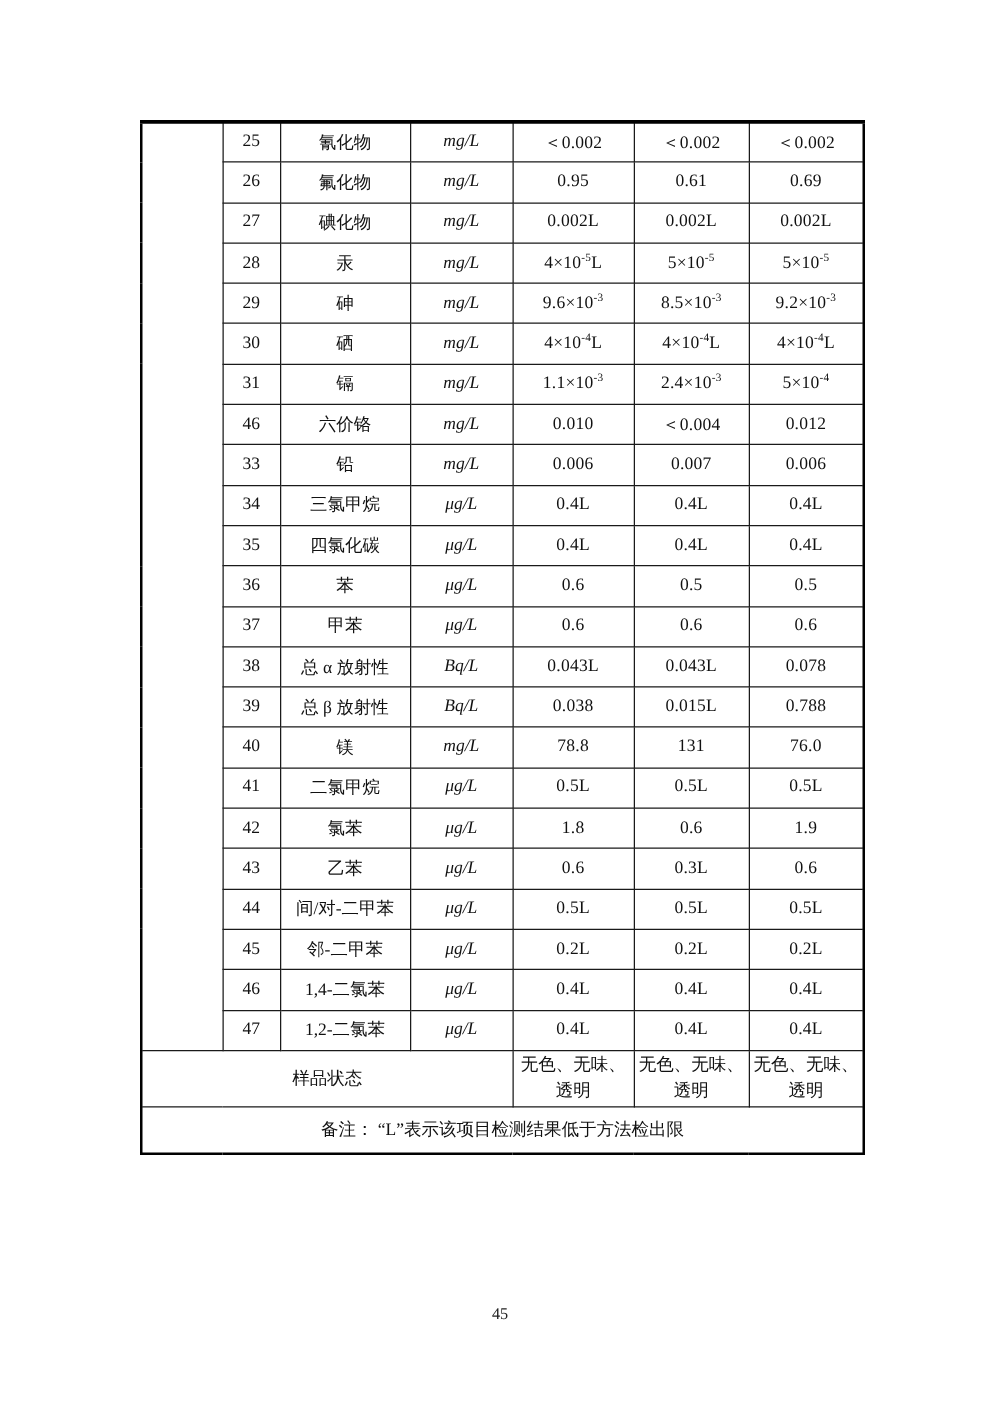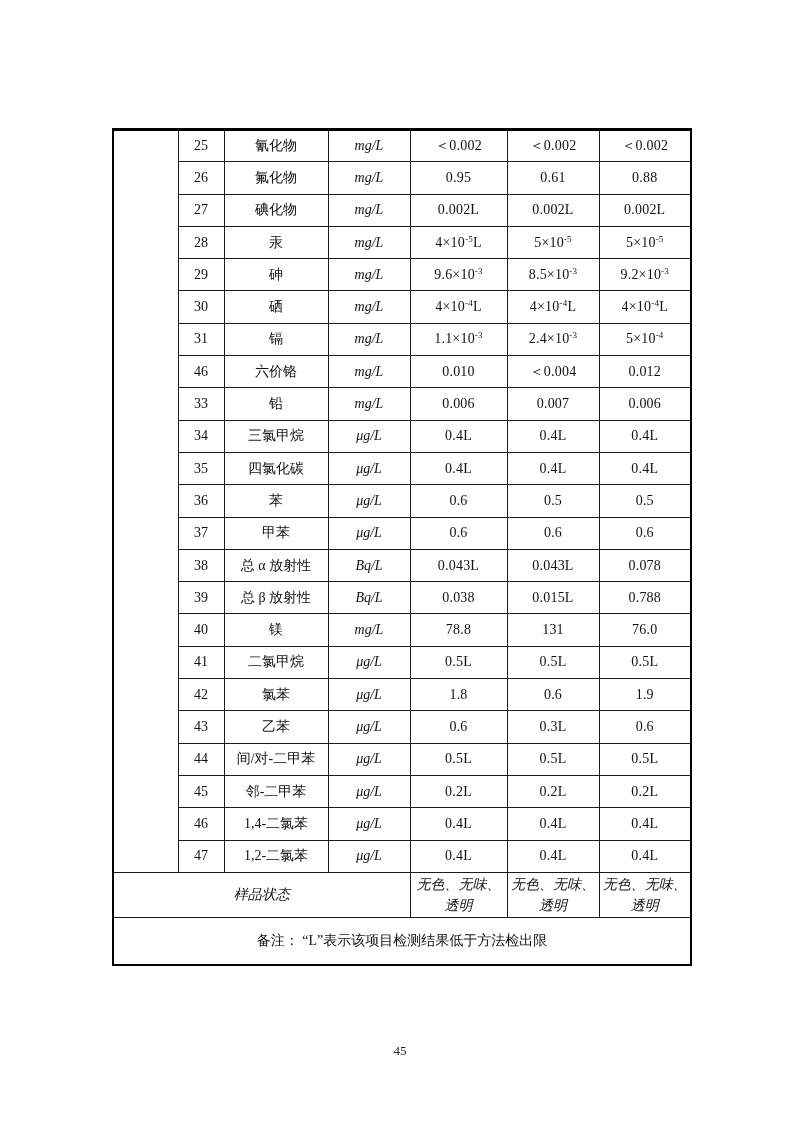--- a/index.html
+++ b/index.html
@@ -22,21 +22,20 @@
   }
   table.results {
     position: absolute;
     left: 112px;
     top: 96px;
     width: 578px;
     border-collapse: collapse;
     table-layout: fixed;
     border: 2px solid #000;
     border-top: 3px solid #000;
-    margin-top: 32px;
   }
   table.results td {
     border: 1px solid #1a1a1a;
     text-align: center;
     vertical-align: middle;
     font-size: 14px;
     padding: 0 2px;
     color: #111;
     overflow: hidden;
   }
@@ -44,28 +43,28 @@
   td.value-cell { font-size: 13.5px; letter-spacing: 0.2px; }
   td.unit-cell { font-size: 13.5px; font-style: italic; }
   td.row-number-cell { font-size: 13.5px; }
   td.parameter-name-cell { font-size: 14px; }
   td.empty-span-cell { background: #ffffff; }
   sup {
     font-size: 9px;
     line-height: 0;
     vertical-align: 5px;
   }
-  tr.status-row { height: 45px; font-style: italic; }
+  tr.status-row { height: 45px; }
   td.status-label-cell { font-size: 14px; }
   td.status-value-cell {
     font-size: 13.5px;
     line-height: 1.5;
     padding: 2px 6px;
   }
-  tr.remark-row { height: 48px; }
+  tr.remark-row { height: 38px; }
   td.remark-cell { font-size: 14px; }
   .page-number {
     position: absolute;
     top: 1043px;
     left: 0;
     width: 100%;
     text-align: center;
     font-size: 13px;
     color: #222;
   }
@@ -95,21 +94,21 @@
           <td class="value-cell">＜0.002</td>
           <td class="value-cell">＜0.002</td>
           <td class="value-cell">＜0.002</td>
         </tr>
         <tr class="data-row">
           <td class="row-number-cell">26</td>
           <td class="parameter-name-cell">氟化物</td>
           <td class="unit-cell">mg/L</td>
           <td class="value-cell">0.95</td>
           <td class="value-cell">0.61</td>
-          <td class="value-cell">0.88</td>
+          <td class="value-cell">0.69</td>
         </tr>
         <tr class="data-row">
           <td class="row-number-cell">27</td>
           <td class="parameter-name-cell">碘化物</td>
           <td class="unit-cell">mg/L</td>
           <td class="value-cell">0.002L</td>
           <td class="value-cell">0.002L</td>
           <td class="value-cell">0.002L</td>
         </tr>
         <tr class="data-row">

